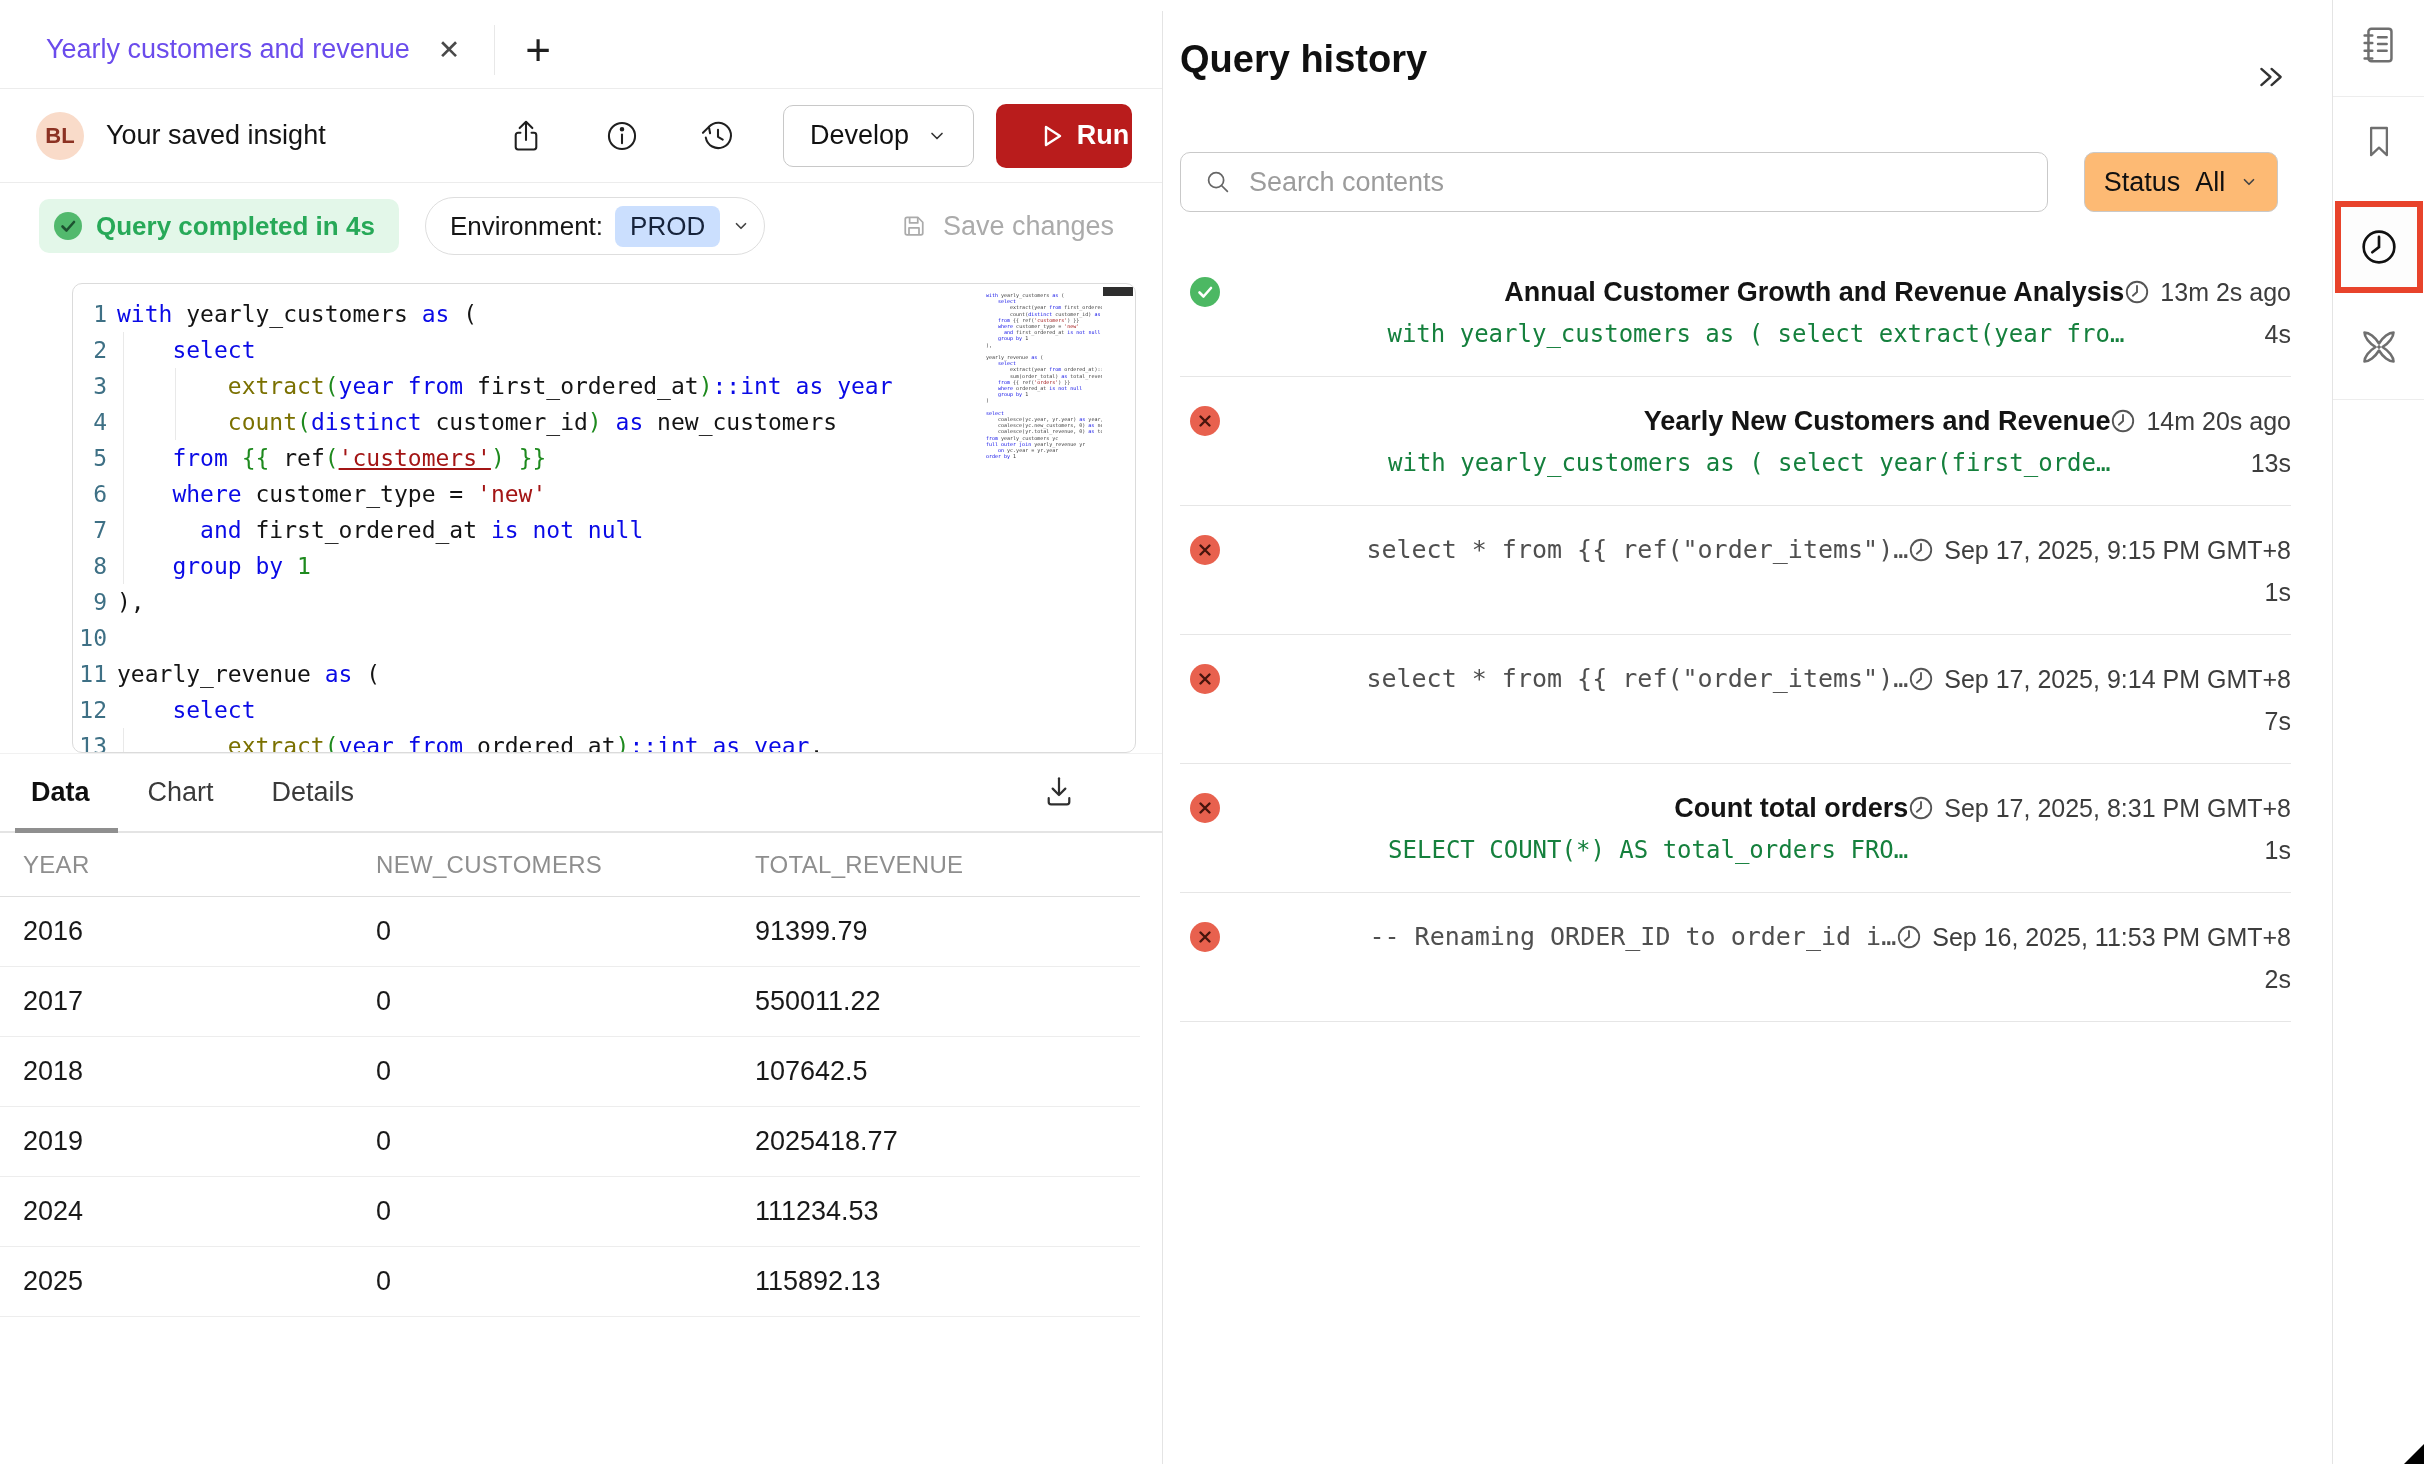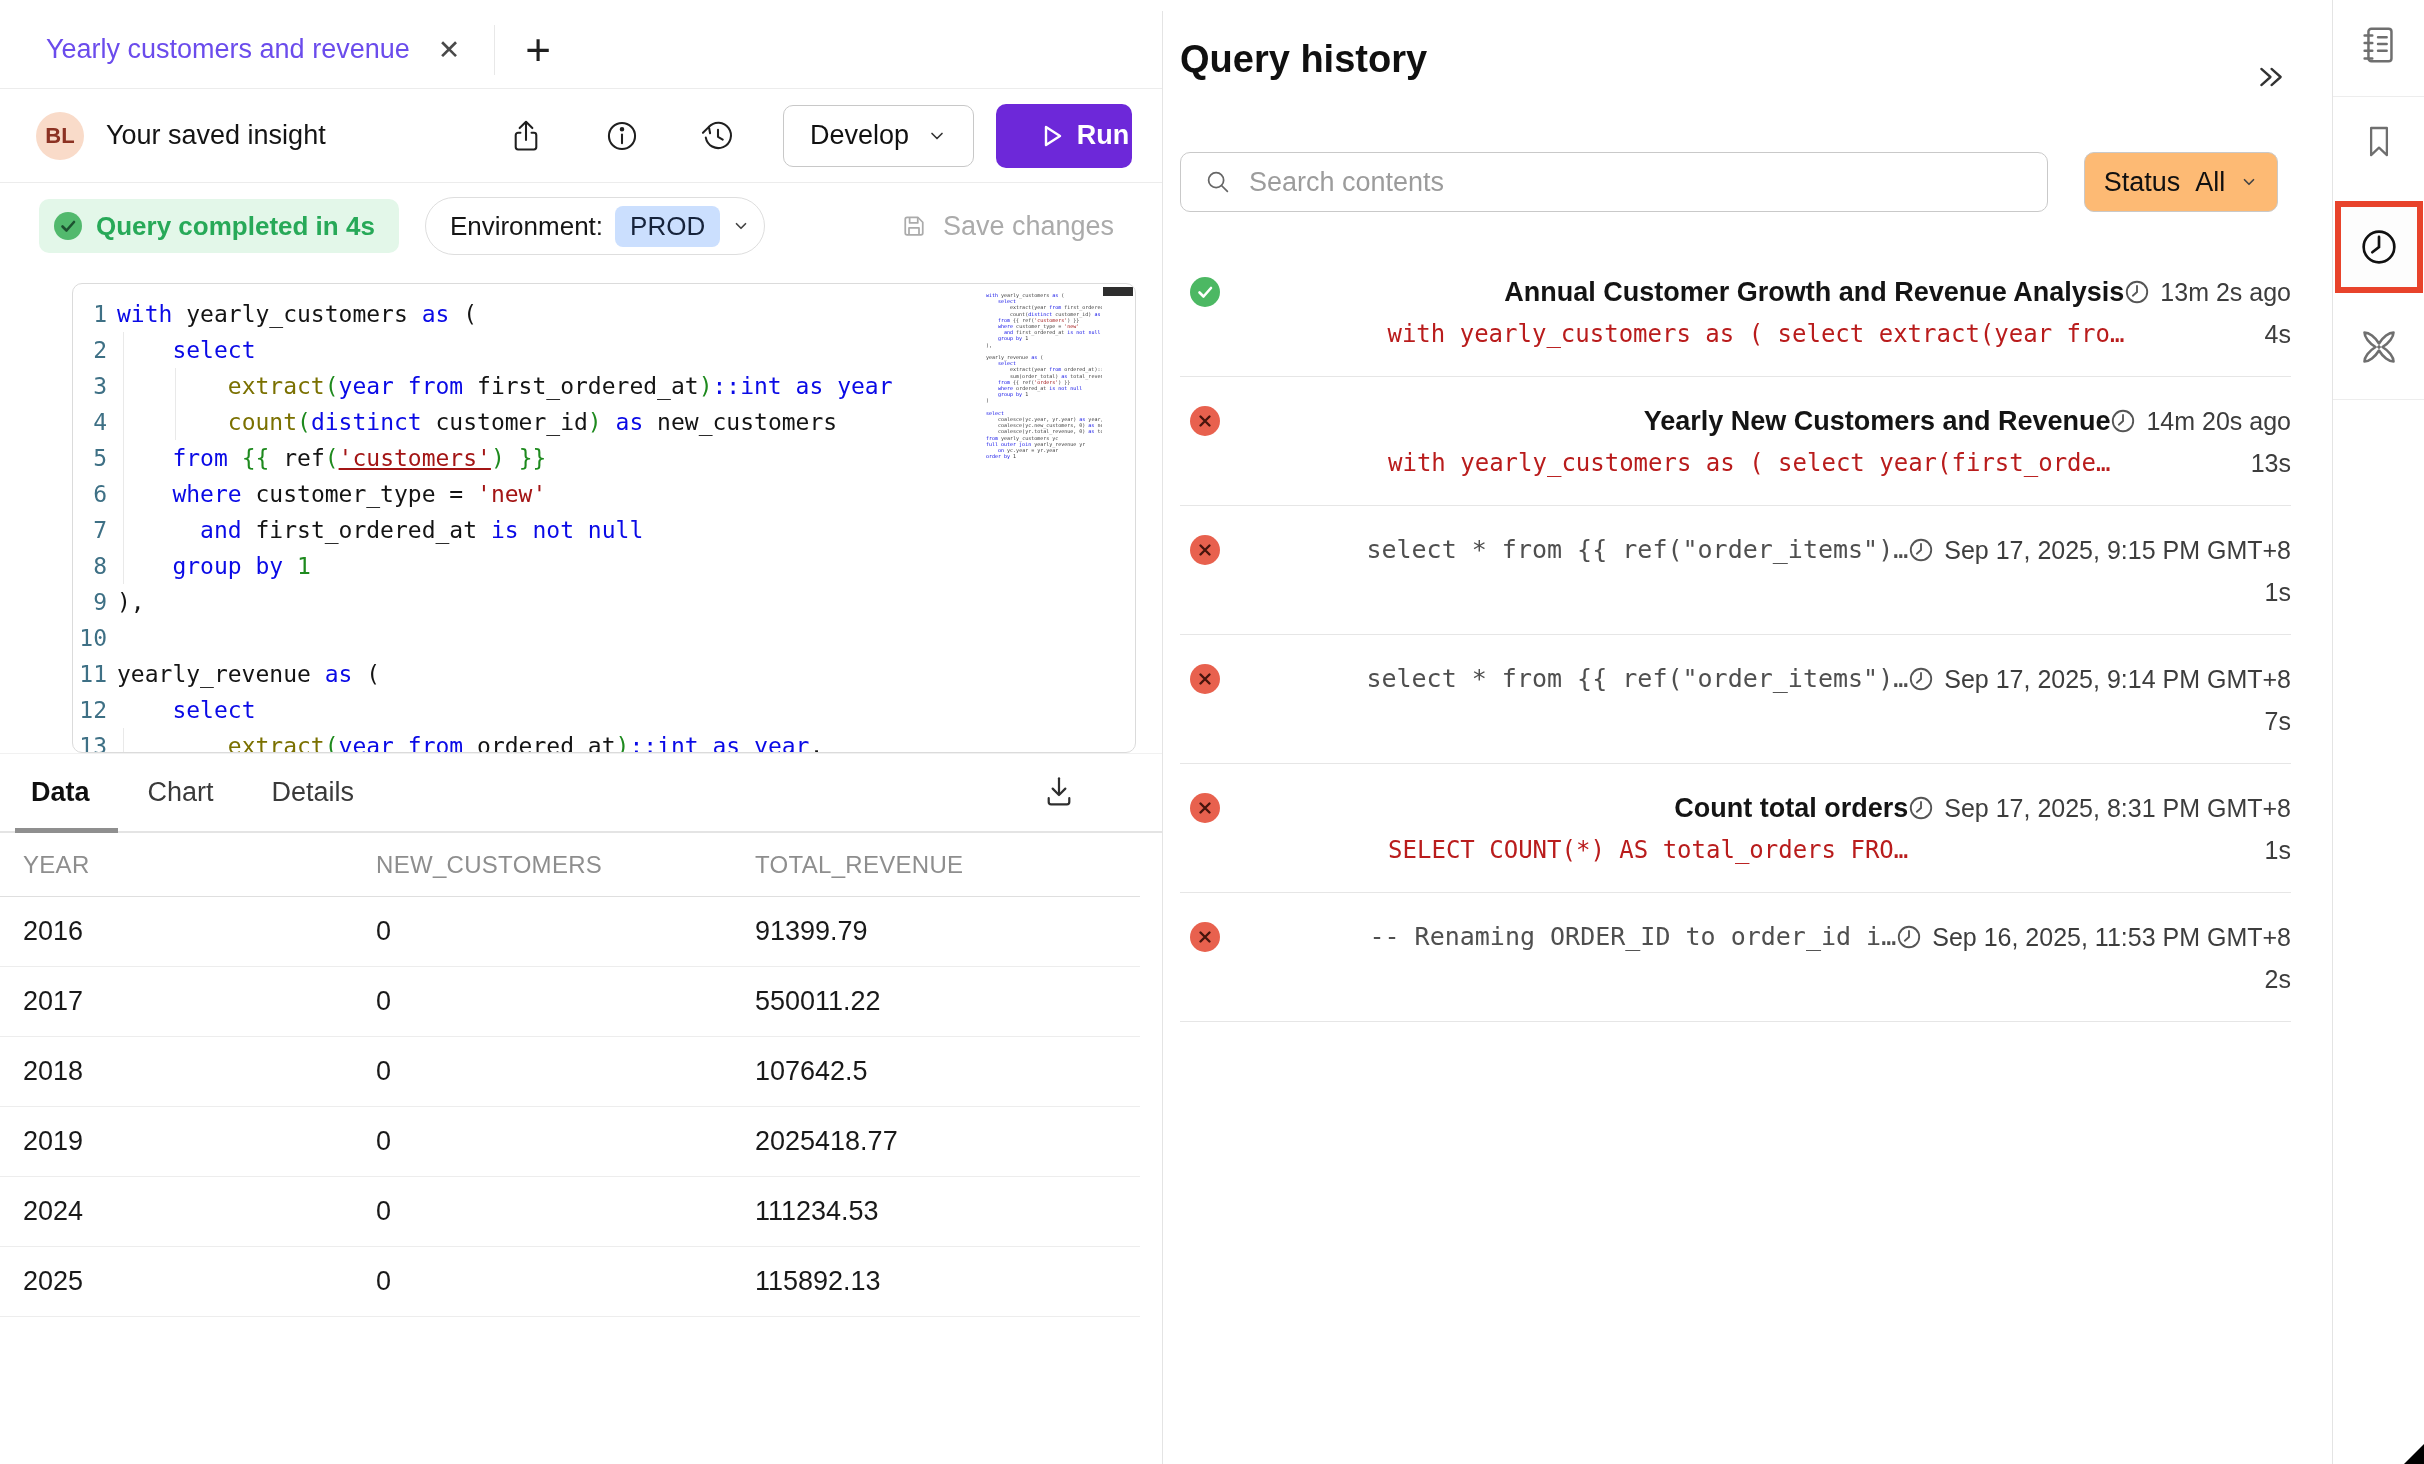--- a/index.html
+++ b/index.html
@@ -20,21 +20,21 @@
 
   .header-row { height:94px; border-bottom:1px solid #ECECEC; display:flex; align-items:center;
                 padding:0 30px 0 36px; }
   .avatar { width:48px; height:48px; border-radius:50%; background:#F9DBC9; color:#8C3223;
             font-weight:700; font-size:22px; display:flex; align-items:center; justify-content:center; }
   .insight-label { margin-left:22px; font-size:27px; color:#141414; }
   .hdr-icons { margin-left:auto; display:flex; align-items:center; gap:58px; margin-right:46px; color:#1F1F1F; }
   .hdr-icons svg { display:block; }
   .btn-develop { height:62px; padding:0 26px; border:1.5px solid #C8C8C8; border-radius:10px;
                  background:#fff; font-size:27px; color:#111; display:flex; align-items:center; gap:18px; }
-  .btn-run { height:64px; width:136px; margin-left:22px; background:#6d28d9; border-radius:10px;
+  .btn-run { height:64px; width:136px; margin-left:22px; background:#b91c1c; border-radius:10px;
              color:#fff; font-size:27px; font-weight:600; display:flex; align-items:center;
              justify-content:center; gap:14px; border:none;padding-left:44px; }
 
   .status-row { height:86px; display:flex; align-items:center; padding:0 48px 0 39px; gap:26px; }
   .pill-success { height:54px; border-radius:10px; background:#E3F7E9; display:flex; align-items:center;
                   padding:0 24px 0 14px; gap:13px; color:#27A958; font-size:26px; font-weight:600; }
   .pill-env { height:58px; border-radius:29px; border:1.5px solid #DEDEDE; display:flex;
               align-items:center; padding:0 14px 0 24px; font-size:26px; color:#161616; gap:12px; }
   .env-chip { background:#CBDFFE; border-radius:8px; padding:5px 15px; font-size:26px; color:#16233B; }
   .save-changes { margin-left:auto; display:flex; align-items:center; gap:14px; color:#ABABAB; font-size:27px; }
@@ -92,21 +92,21 @@
                       font-family:"Liberation Sans", sans-serif; background:transparent; }
   .search-box input::placeholder { color:#9C9C9C; }
   .status-filter { width:194px; height:60px; border:1.5px solid #C9C9C9; border-radius:10px;
                    display:flex; align-items:center; justify-content:center; gap:15px;
                    font-size:27px; color:#101010; background:#fdba74; }
   .qh-list { position:absolute; left:16px; right:41px; top:248px; }
   .qh-item { display:flex; padding:24px 0 20px 10px; border-bottom:1px solid #E6E6E6; }
   .qh-status { width:30px; height:30px; margin-right:18px; margin-top:5px; flex:none; }
   .qh-mid { flex:1; min-width:0; overflow:hidden;text-align:right; }
   .qh-item-title { font-size:27px; font-weight:600; color:#141414; line-height:40px; white-space:nowrap; }
-  .qh-code { font-family:"DejaVu Sans Mono", monospace; font-size:24px; color:#b91c1c;
+  .qh-code { font-family:"DejaVu Sans Mono", monospace; font-size:24px; color:#15803d;
              line-height:44px; white-space:nowrap; }
   .qh-code.as-title { font-size:25px; color:#4F4F4F; line-height:40px; }
   .qh-right { flex:none; display:flex; flex-direction:column; align-items:flex-end; }
   .qh-time { display:flex; align-items:center; gap:10px; font-size:25px; color:#3D3D3D; line-height:40px; }
   .qh-duration { font-size:25px; color:#3D3D3D; line-height:44px; }
   .spacer-row { height:44px; }
 
   
   .right-toolbar { position:absolute; left:2332px; top:0; width:92px; height:1464px;
                    border-left:1px solid #E4E4E4; display:flex; flex-direction:column; align-items:center; }

